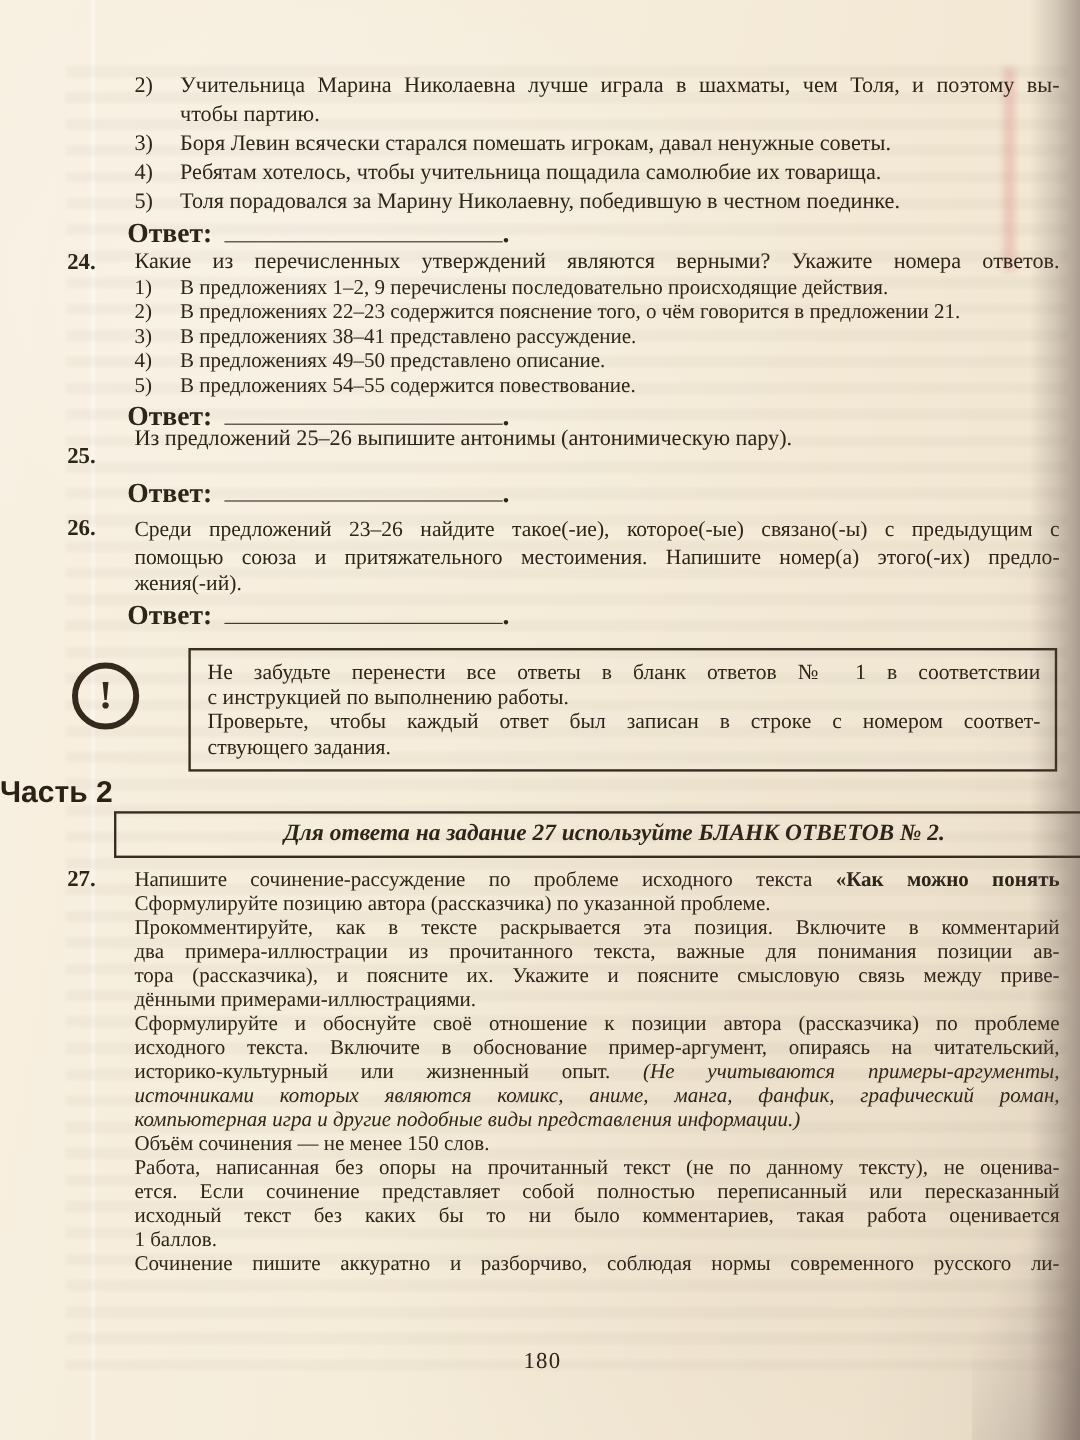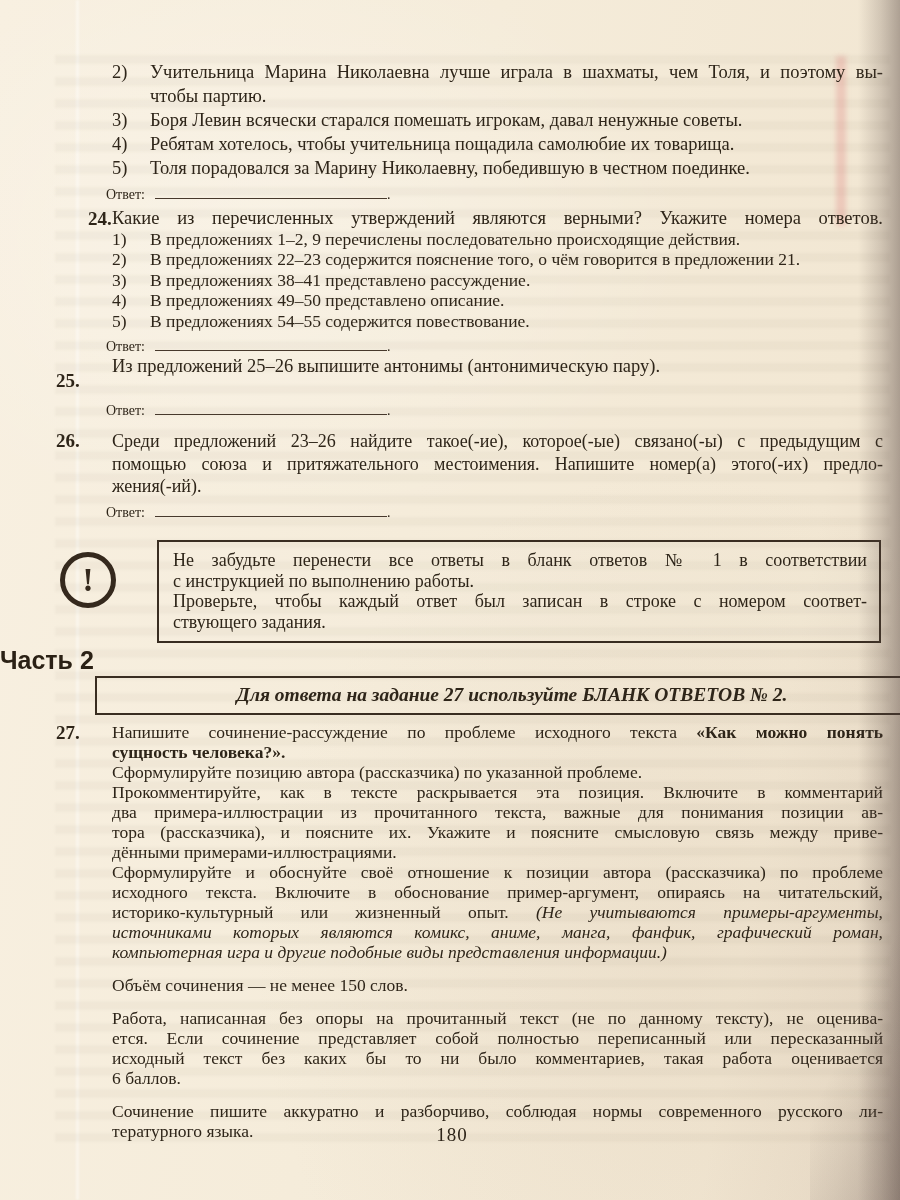--- a/index.html
+++ b/index.html
@@ -43,21 +43,21 @@
   .abs{position:absolute;}
   .qnum{position:absolute;left:56px;width:48px;font-weight:bold;font-size:19px;}
   .qbody{position:absolute;left:112px;width:771px;}
   .body-text{font-size:18.5px;line-height:24px;}
 
   .opt-row{display:flex;align-items:baseline;}
   .opt-row .num{flex:0 0 38px;}
   .opt-row .otext{flex:1 1 auto;}
   .fill{text-align:justify;text-align-last:justify;}
 
-  .ans-row{position:absolute;left:106px;font-size:14px;white-space:nowrap;}
+  .ans-row{position:absolute;left:106px;font-size:23px;white-space:nowrap;font-weight:bold;}
   .ans-line{display:inline-block;width:232px;border-bottom:1.6px solid #47392c;height:16px;margin-left:10px;vertical-align:baseline;}
 
   .q24-opts .opt-row{line-height:20.6px;font-size:17.5px;white-space:nowrap;}
   .q24-head{font-size:18.5px;line-height:20.5px;}
   .q23-rows .opt-row{line-height:24px;font-size:18.5px;}
 
   .q26-lines .tl{font-size:18px;line-height:22.5px;}
 
   .notice-box{
     position:absolute;left:157px;top:540px;width:724px;box-sizing:border-box;
@@ -77,21 +77,21 @@
     position:absolute;left:95px;top:676px;width:844px;box-sizing:border-box;
     border:2px solid #392d21;padding:6px 18px 7px 8px;text-align:center;
   }
   .blank-box .bi{font-weight:bold;font-style:italic;font-size:19.5px;}
 
   .q27-lines .tl{font-size:17.5px;line-height:20px;}
   .tl{white-space:normal;}
   .tl .s-n{font-style:normal;font-weight:normal;}
   .tl .s-b{font-weight:bold;}
   .tl .s-i{font-style:italic;}
-  .gap{margin-top:13px;}
+  .gap{margin-top:0;}
 
   .page-number{
     position:absolute;left:0;top:1124px;width:880px;text-align:center;font-size:19px;letter-spacing:1px;margin-left:12px;
   }
 </style>
 </head>
 <body>
 
 <div class="paper"></div>
 <div class="crease"></div>
@@ -116,21 +116,21 @@
       <span class="otext">Ребятам хотелось, чтобы учительница пощадила самолюбие их товарища.</span>
     </div>
     <div class="opt-row">
       <span class="num">5)</span>
       <span class="otext">Толя порадовался за Марину Николаевну, победившую в честном поединке.</span>
     </div>
   </div>
 
 <div class="ans-row" style="top:182px;"><span>Ответ:</span><span class="ans-line"></span><span>.</span></div>
 
-<div class="qnum" style="top:208px;margin-left:32px;">24.</div>
+<div class="qnum" style="top:208px;">24.</div>
 <div class="qbody" style="top:208px;">
   <div class="q24-head fill">Какие из перечисленных утверждений являются верными? Укажите номера ответов.</div>
   <div class="q24-opts">
       <div class="opt-row">
         <span class="num">1)</span>
         <span class="otext">В предложениях 1–2, 9 перечислены последовательно происходящие действия.</span>
       </div>
       <div class="opt-row">
         <span class="num">2)</span>
         <span class="otext">В предложениях 22–23 содержится пояснение того, о чём говорится в предложении 21.</span>
@@ -174,36 +174,34 @@
   </div>
 
 <div class="part2-heading">Часть 2</div>
 <div class="blank-box">
   <span class="bi">Для ответа на задание 27 используйте БЛАНК ОТВЕТОВ № 2.</span>
 </div>
 
 <div class="qnum" style="top:722px;">27.</div>
 <div class="qbody q27-lines" style="top:722px;">
     <div class="tl fill"><span class="s-n">Напишите сочинение-рассуждение по проблеме исходного текста </span><span class="s-b">«Как можно понять</span></div>
-    <div class="tl"><span class="s-b">сущность человека?».</span></div>
     <div class="tl"><span class="s-n">Сформулируйте позицию автора (рассказчика) по указанной проблеме.</span></div>
     <div class="tl fill"><span class="s-n">Прокомментируйте, как в тексте раскрывается эта позиция. Включите в комментарий</span></div>
     <div class="tl fill"><span class="s-n">два примера-иллюстрации из прочитанного текста, важные для понимания позиции ав-</span></div>
     <div class="tl fill"><span class="s-n">тора (рассказчика), и поясните их. Укажите и поясните смысловую связь между приве-</span></div>
     <div class="tl"><span class="s-n">дёнными примерами-иллюстрациями.</span></div>
     <div class="tl fill"><span class="s-n">Сформулируйте и обоснуйте своё отношение к позиции автора (рассказчика) по проблеме</span></div>
     <div class="tl fill"><span class="s-n">исходного текста. Включите в обоснование пример-аргумент, опираясь на читательский,</span></div>
     <div class="tl fill"><span class="s-n">историко-культурный или жизненный опыт. </span><span class="s-i">(Не учитываются примеры-аргументы,</span></div>
     <div class="tl fill"><span class="s-i">источниками которых являются комикс, аниме, манга, фанфик, графический роман,</span></div>
     <div class="tl"><span class="s-i">компьютерная игра и другие подобные виды представления информации.)</span></div>
     <div class="tl gap"><span class="s-n">Объём сочинения — не менее 150 слов.</span></div>
     <div class="tl fill gap"><span class="s-n">Работа, написанная без опоры на прочитанный текст (не по данному тексту), не оценива-</span></div>
     <div class="tl fill"><span class="s-n">ется. Если сочинение представляет собой полностью переписанный или пересказанный</span></div>
     <div class="tl fill"><span class="s-n">исходный текст без каких бы то ни было комментариев, такая работа оценивается</span></div>
-    <div class="tl"><span class="s-n">6 баллов.</span></div>
+    <div class="tl"><span class="s-n">1 баллов.</span></div>
     <div class="tl fill gap"><span class="s-n">Сочинение пишите аккуратно и разборчиво, соблюдая нормы современного русского ли-</span></div>
-    <div class="tl"><span class="s-n">тературного языка.</span></div>
   </div>
 
 <div class="page-number">180</div>
 
 <div class="edge-shadow"></div>
 <div class="edge-shadow-btm"></div>
 
 </body></html>

